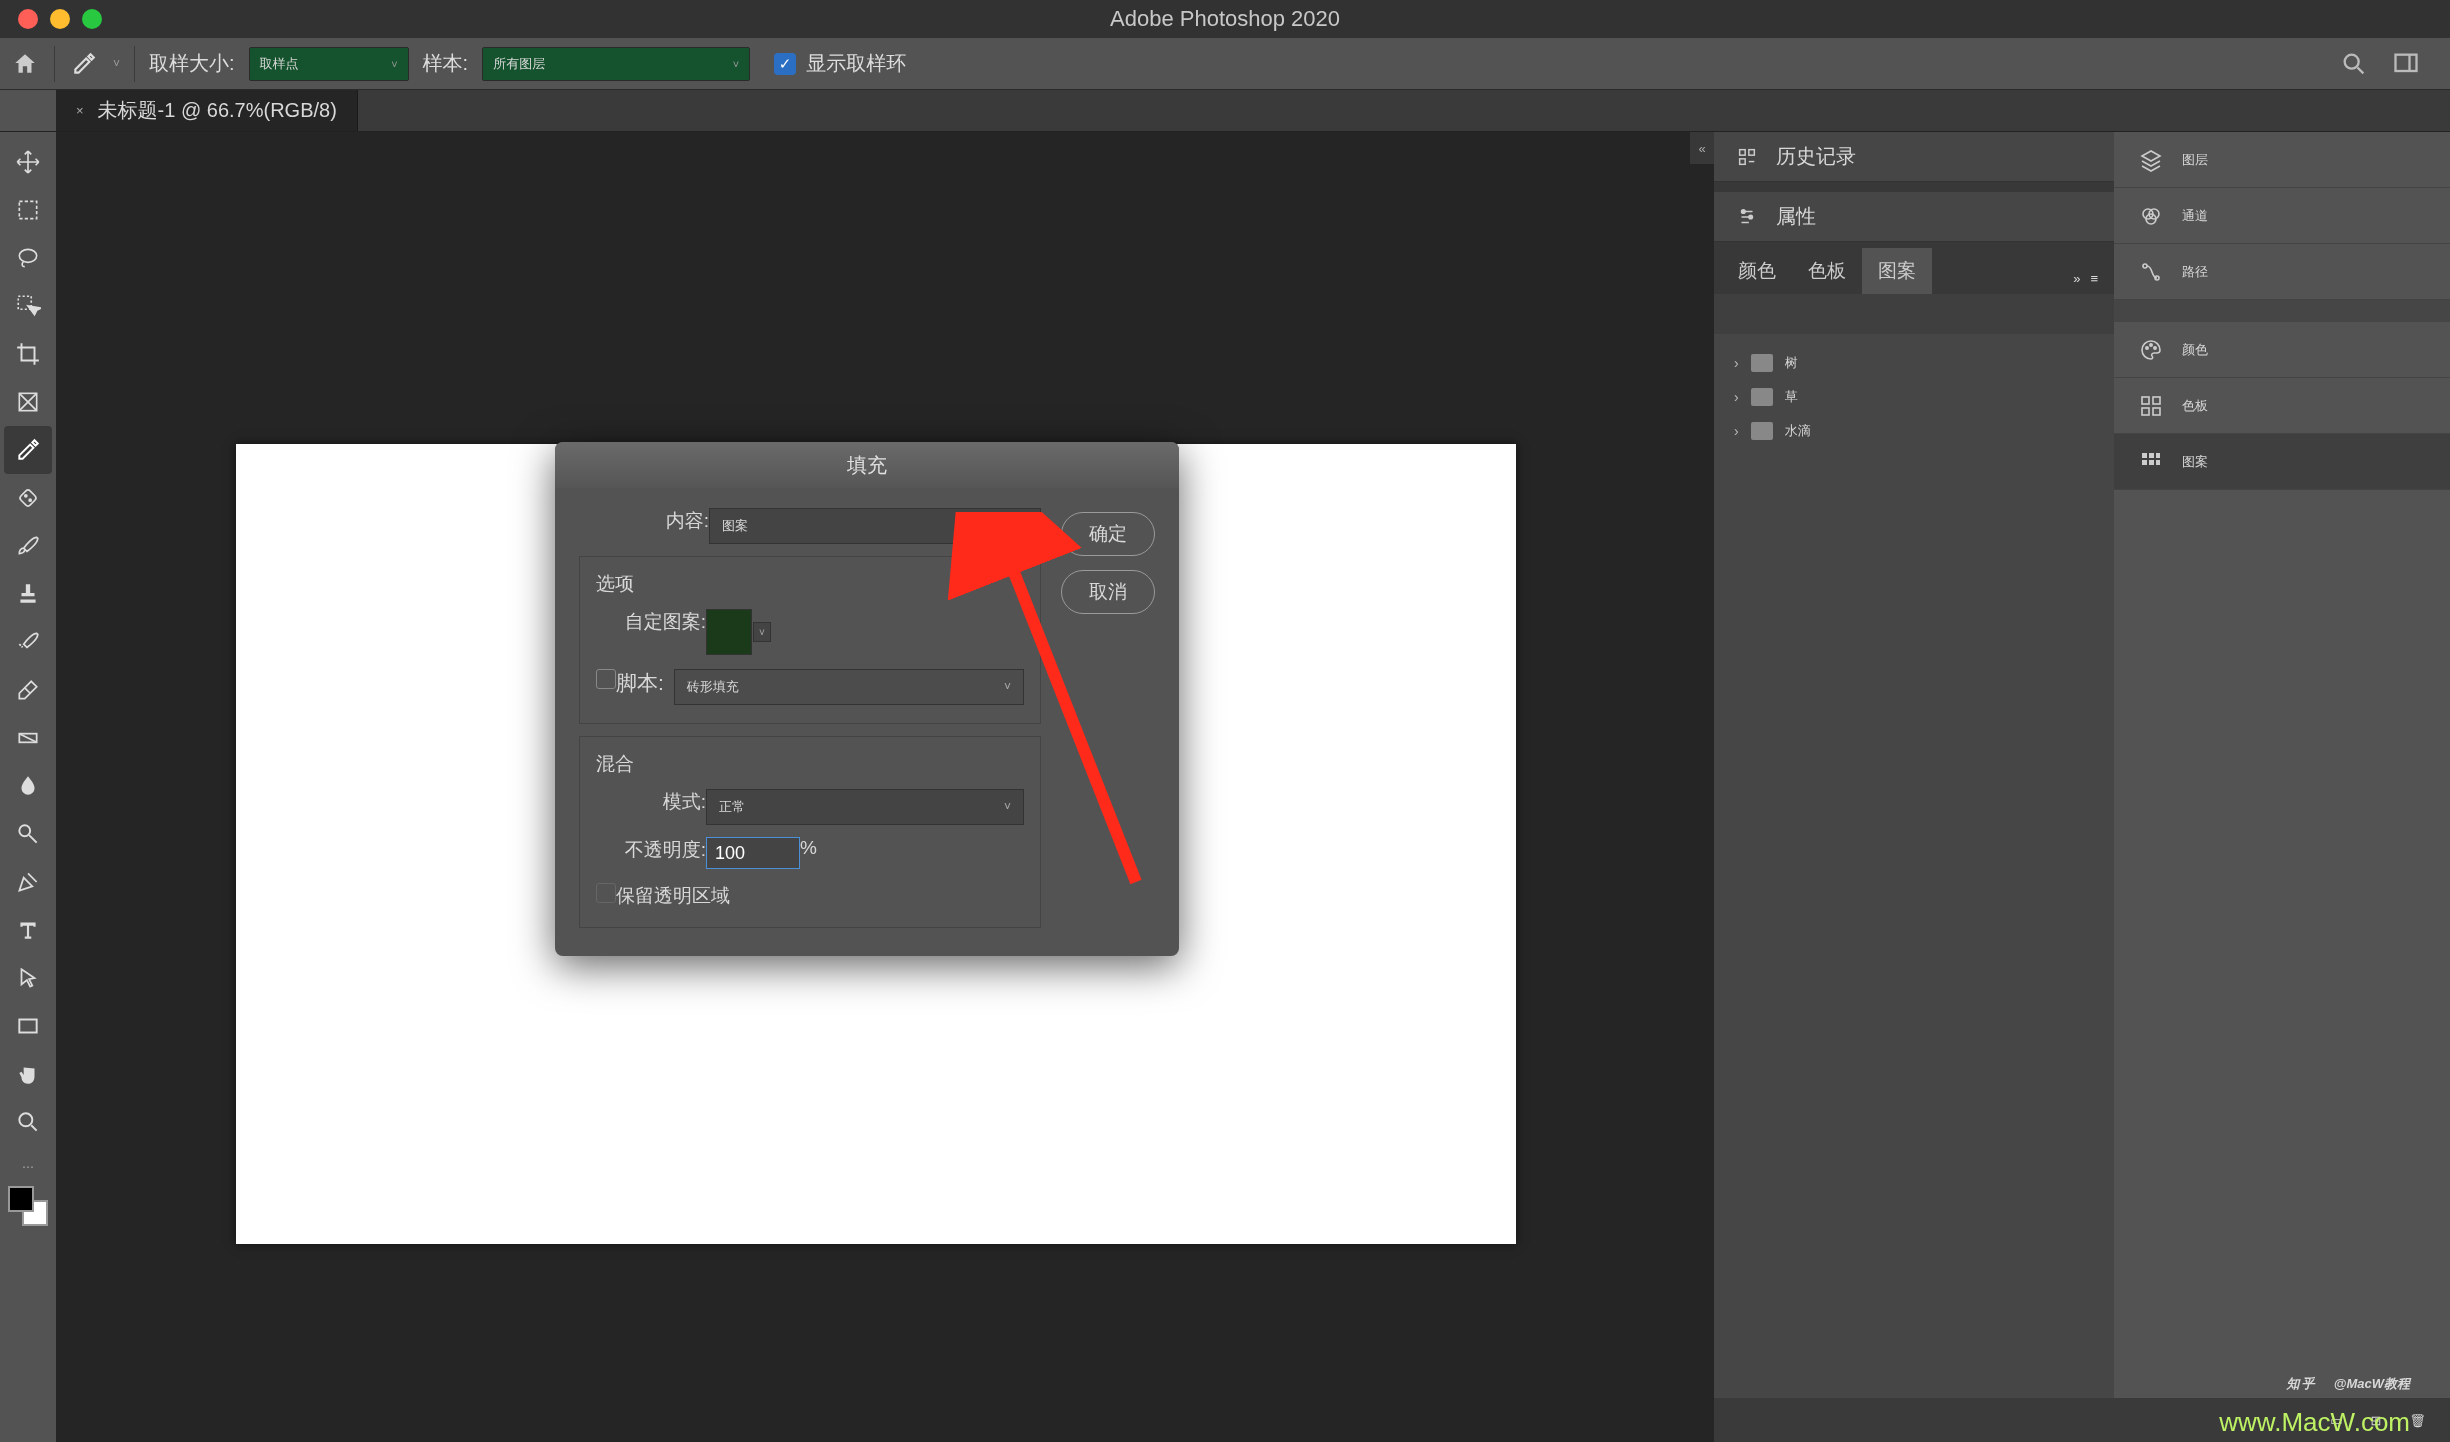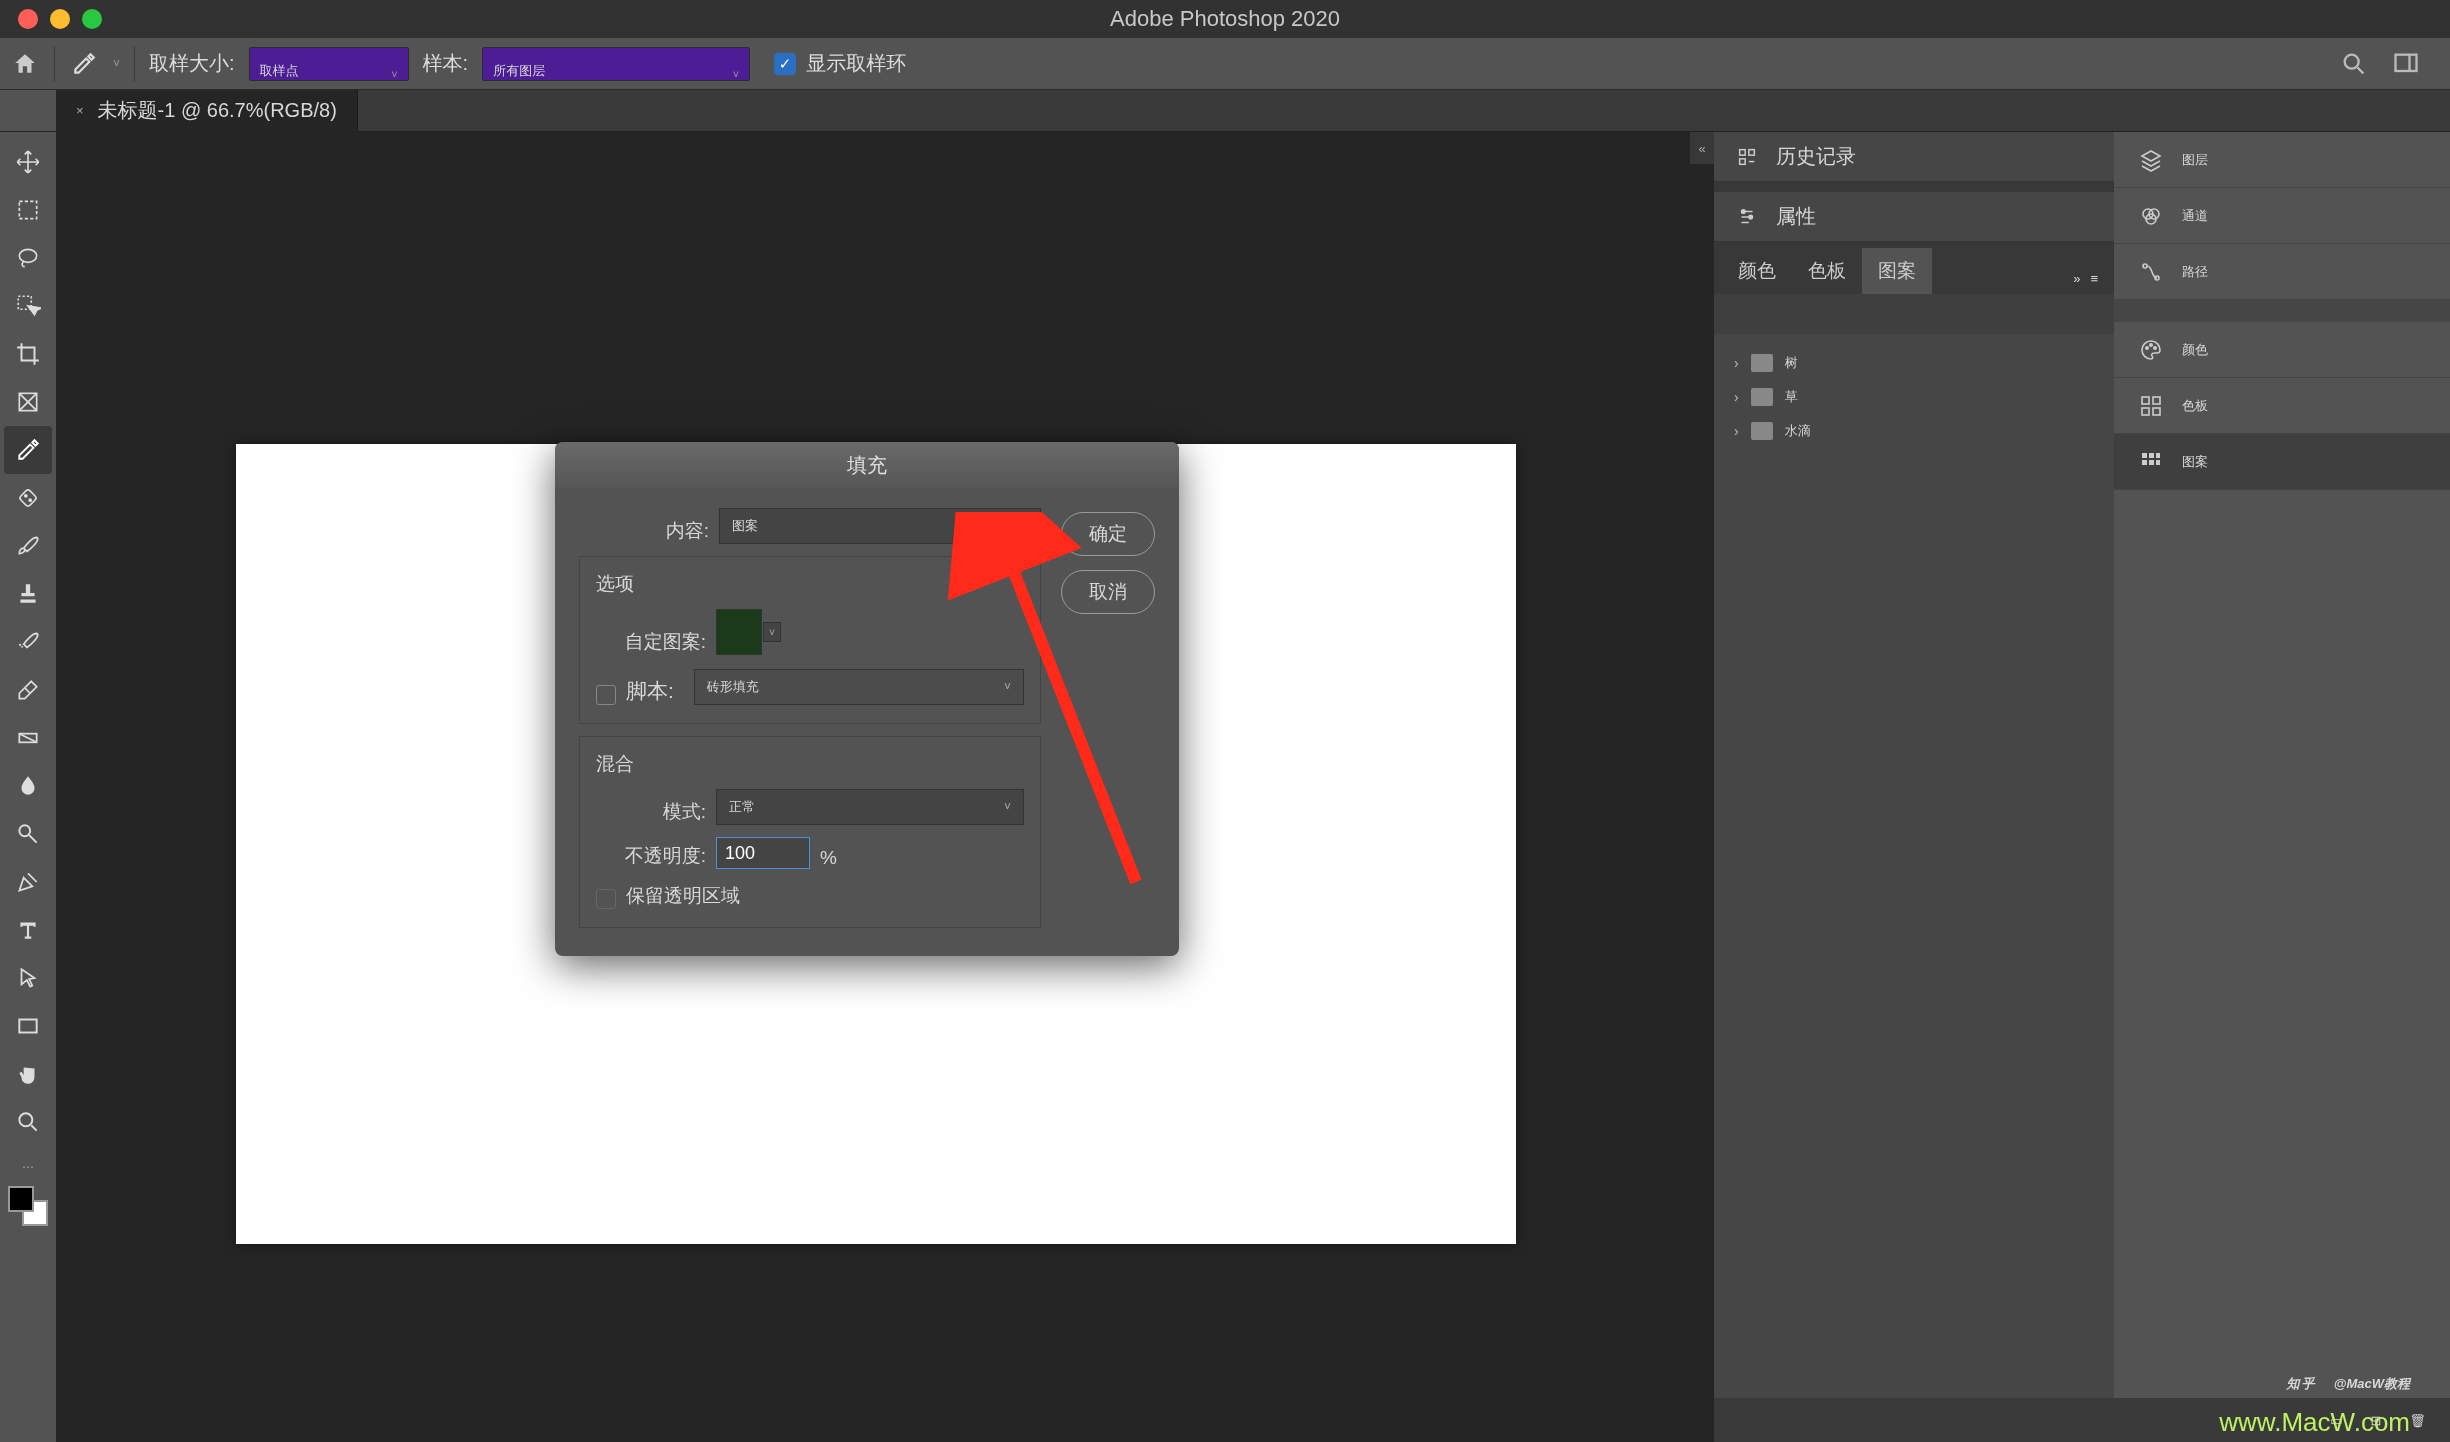--- a/index.html
+++ b/index.html
@@ -4,21 +4,21 @@
 <style>
 *{margin:0;padding:0;box-sizing:border-box;font-family:-apple-system,"Helvetica Neue",Arial,sans-serif;font-size:13px;color:#d8d8d8;user-select:none}
 body{background:#323232;width:2450px;height:1442px;overflow:hidden;position:relative}
 .titlebar{height:38px;background:#323232;display:flex;align-items:center;position:relative}
 .traffic{display:flex;gap:12px;padding-left:18px}
 .tl{width:20px;height:20px;border-radius:50%}
 .tl.r{background:#ff5f57}.tl.y{background:#febc2e}.tl.g{background:#28c840}
 .app-title{position:absolute;left:50%;transform:translateX(-50%);font-size:22px;color:#c8c8c8}
 .optbar{height:52px;background:#535353;display:flex;align-items:center;padding:0 10px;gap:14px;border-bottom:1px solid #2a2a2a}
 .optbar .home-icon,.optbar .tool-icon{width:30px;height:30px;display:flex;align-items:center;justify-content:center}
-.dd{background:#4c1d95;border:1px solid #2a2a2a;height:34px;display:flex;align-items:flex-end;padding:0 10px;gap:24px;border-radius:2px}
+.dd{background:#14532d;border:1px solid #2a2a2a;height:34px;display:flex;align-items:center;padding:0 10px;gap:24px;border-radius:2px}
 .dd .chev{font-size:11px;color:#999}
 .lbl{color:#ddd;font-size:20px}
 .cb{width:22px;height:22px;background:#2a6fc4;border-radius:4px;display:flex;align-items:center;justify-content:center;color:#fff;font-size:15px}
 .right-icons{margin-left:auto;display:flex;gap:24px;padding-right:20px}
 .doc-tabs{height:42px;background:#3a3a3a;display:flex;align-items:center;border-bottom:1px solid #222}
 .doc-tab{height:100%;background:#252525;display:flex;align-items:center;padding:0 20px;gap:14px;border-right:1px solid #1a1a1a}
 .doc-tab .x{color:#aaa}
 .main{position:absolute;top:132px;left:0;right:0;bottom:0;display:flex}
 .toolbox{width:56px;background:#535353;display:flex;flex-direction:column;align-items:center;padding-top:6px;gap:0}
 .toolbox .t{width:48px;height:48px;display:flex;align-items:center;justify-content:center;border-radius:4px}
@@ -48,21 +48,21 @@
 .c2-item{height:56px;display:flex;align-items:center;padding:0 24px;gap:18px;border-bottom:1px solid #444;font-size:20px}
 .c2-item.active{background:#3f3f3f}
 .c2-item .ic{width:26px;height:26px;display:flex;align-items:center;justify-content:center}
 .chevron-handle{position:absolute;top:0;left:-24px;width:24px;height:32px;background:#383838;display:flex;align-items:center;justify-content:center;font-size:13px;color:#aaa}
 .dialog{position:absolute;left:499px;top:310px;width:624px;background:#535353;border-radius:8px;box-shadow:0 10px 40px rgba(0,0,0,.6)}
 .dlg-title{height:46px;background:linear-gradient(#6a6a6a,#565656);border-radius:8px 8px 0 0;display:flex;align-items:center;justify-content:center;font-size:20px;color:#e0e0e0}
 .dlg-body{padding:20px 24px 28px 24px;display:flex;gap:20px}
 .dlg-left{flex:1;display:flex;flex-direction:column;gap:12px}
 .dlg-right{width:94px;display:flex;flex-direction:column;gap:14px;padding-top:4px}
 .btn{height:44px;border:1.5px solid #9a9a9a;border-radius:22px;display:flex;align-items:center;justify-content:center;font-size:19px;background:transparent}
-.frow{display:flex;align-items:flex-end;gap:10px}
+.frow{display:flex;align-items:flex-start;}
 .frow .flbl{width:130px;text-align:right;font-size:19px}
 .sel{flex:1;height:36px;background:#444;border:1px solid #333;display:flex;align-items:center;padding:0 12px;justify-content:space-between;font-size:19px}
 .sel .chev{font-size:12px;color:#aaa}
 .sel.dis{background:#4c4c4c;color:#8a8a8a}
 .fieldset{border:1px solid #444;padding:14px 16px 18px 16px;}
 .fs-title{font-size:19px;margin-bottom:12px}
 .thumb{width:46px;height:46px;background:#1a3a1a;border:1px solid #333;position:relative}
 .thumb .dd-c{position:absolute;right:-20px;top:50%;transform:translateY(-50%);width:18px;height:20px;background:#444;display:flex;align-items:center;justify-content:center;font-size:10px;color:#aaa;border:1px solid #333}
 .chk{width:20px;height:20px;border:1.5px solid #888;border-radius:3px}
 .chk.dis{border-color:#666}

